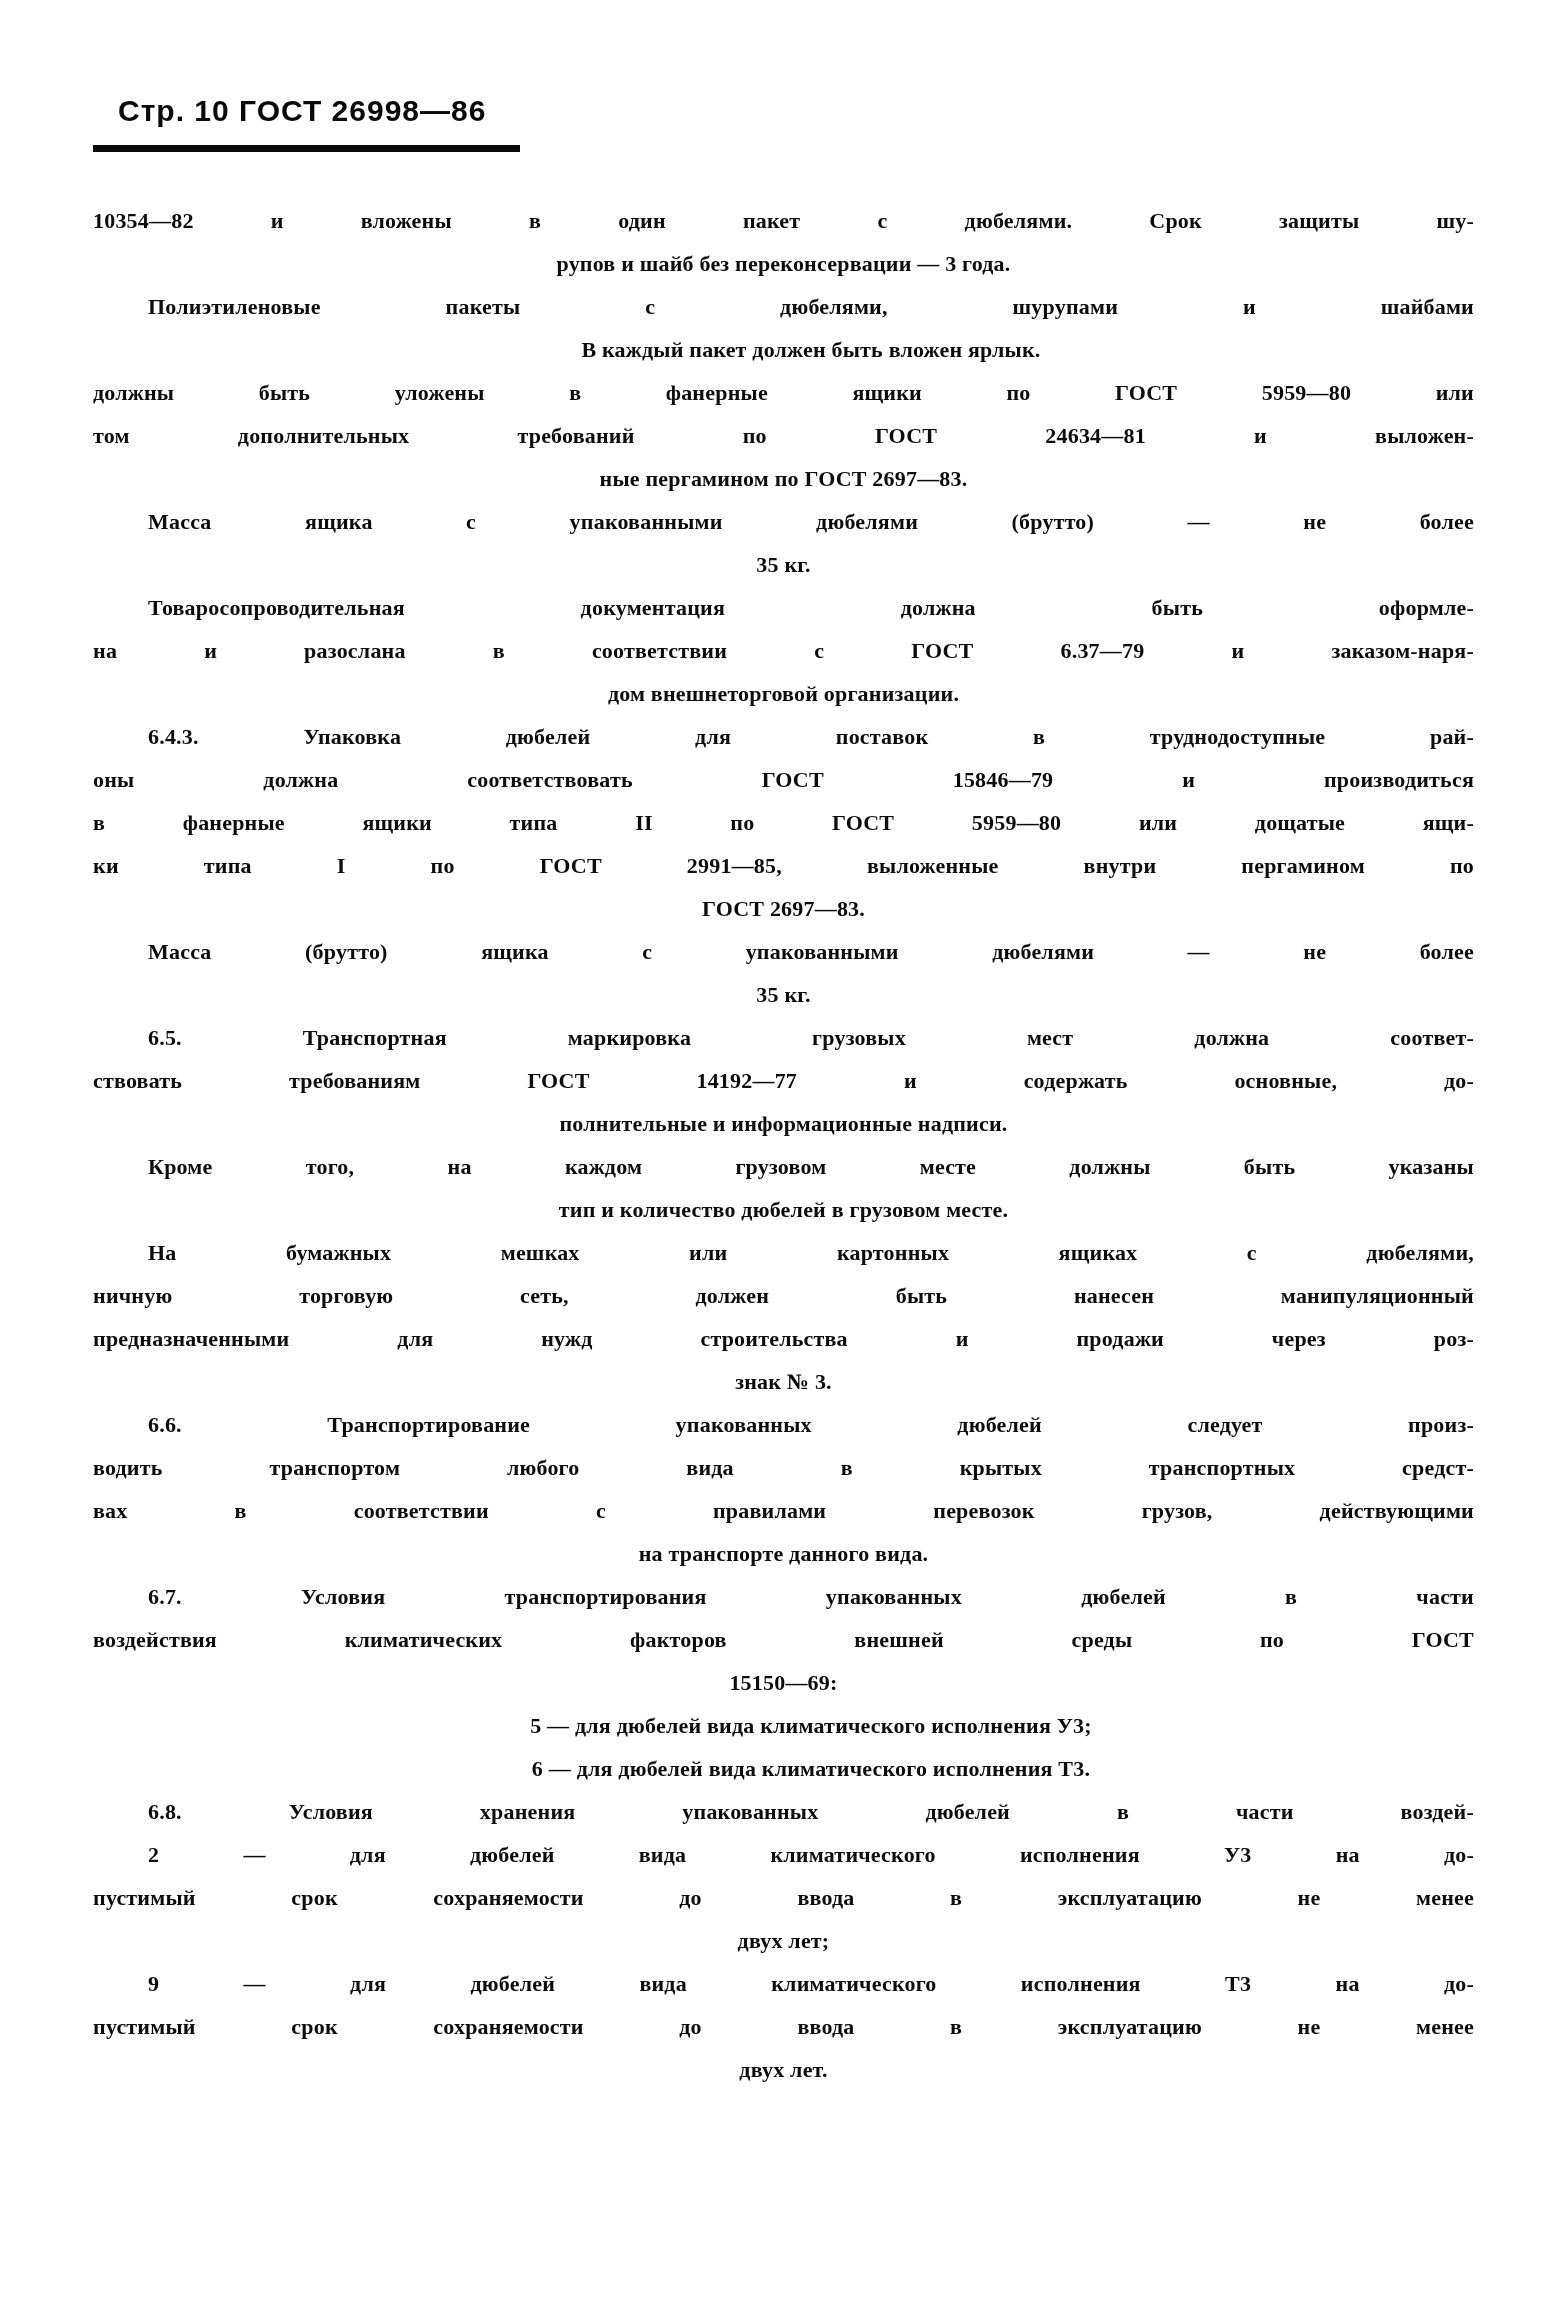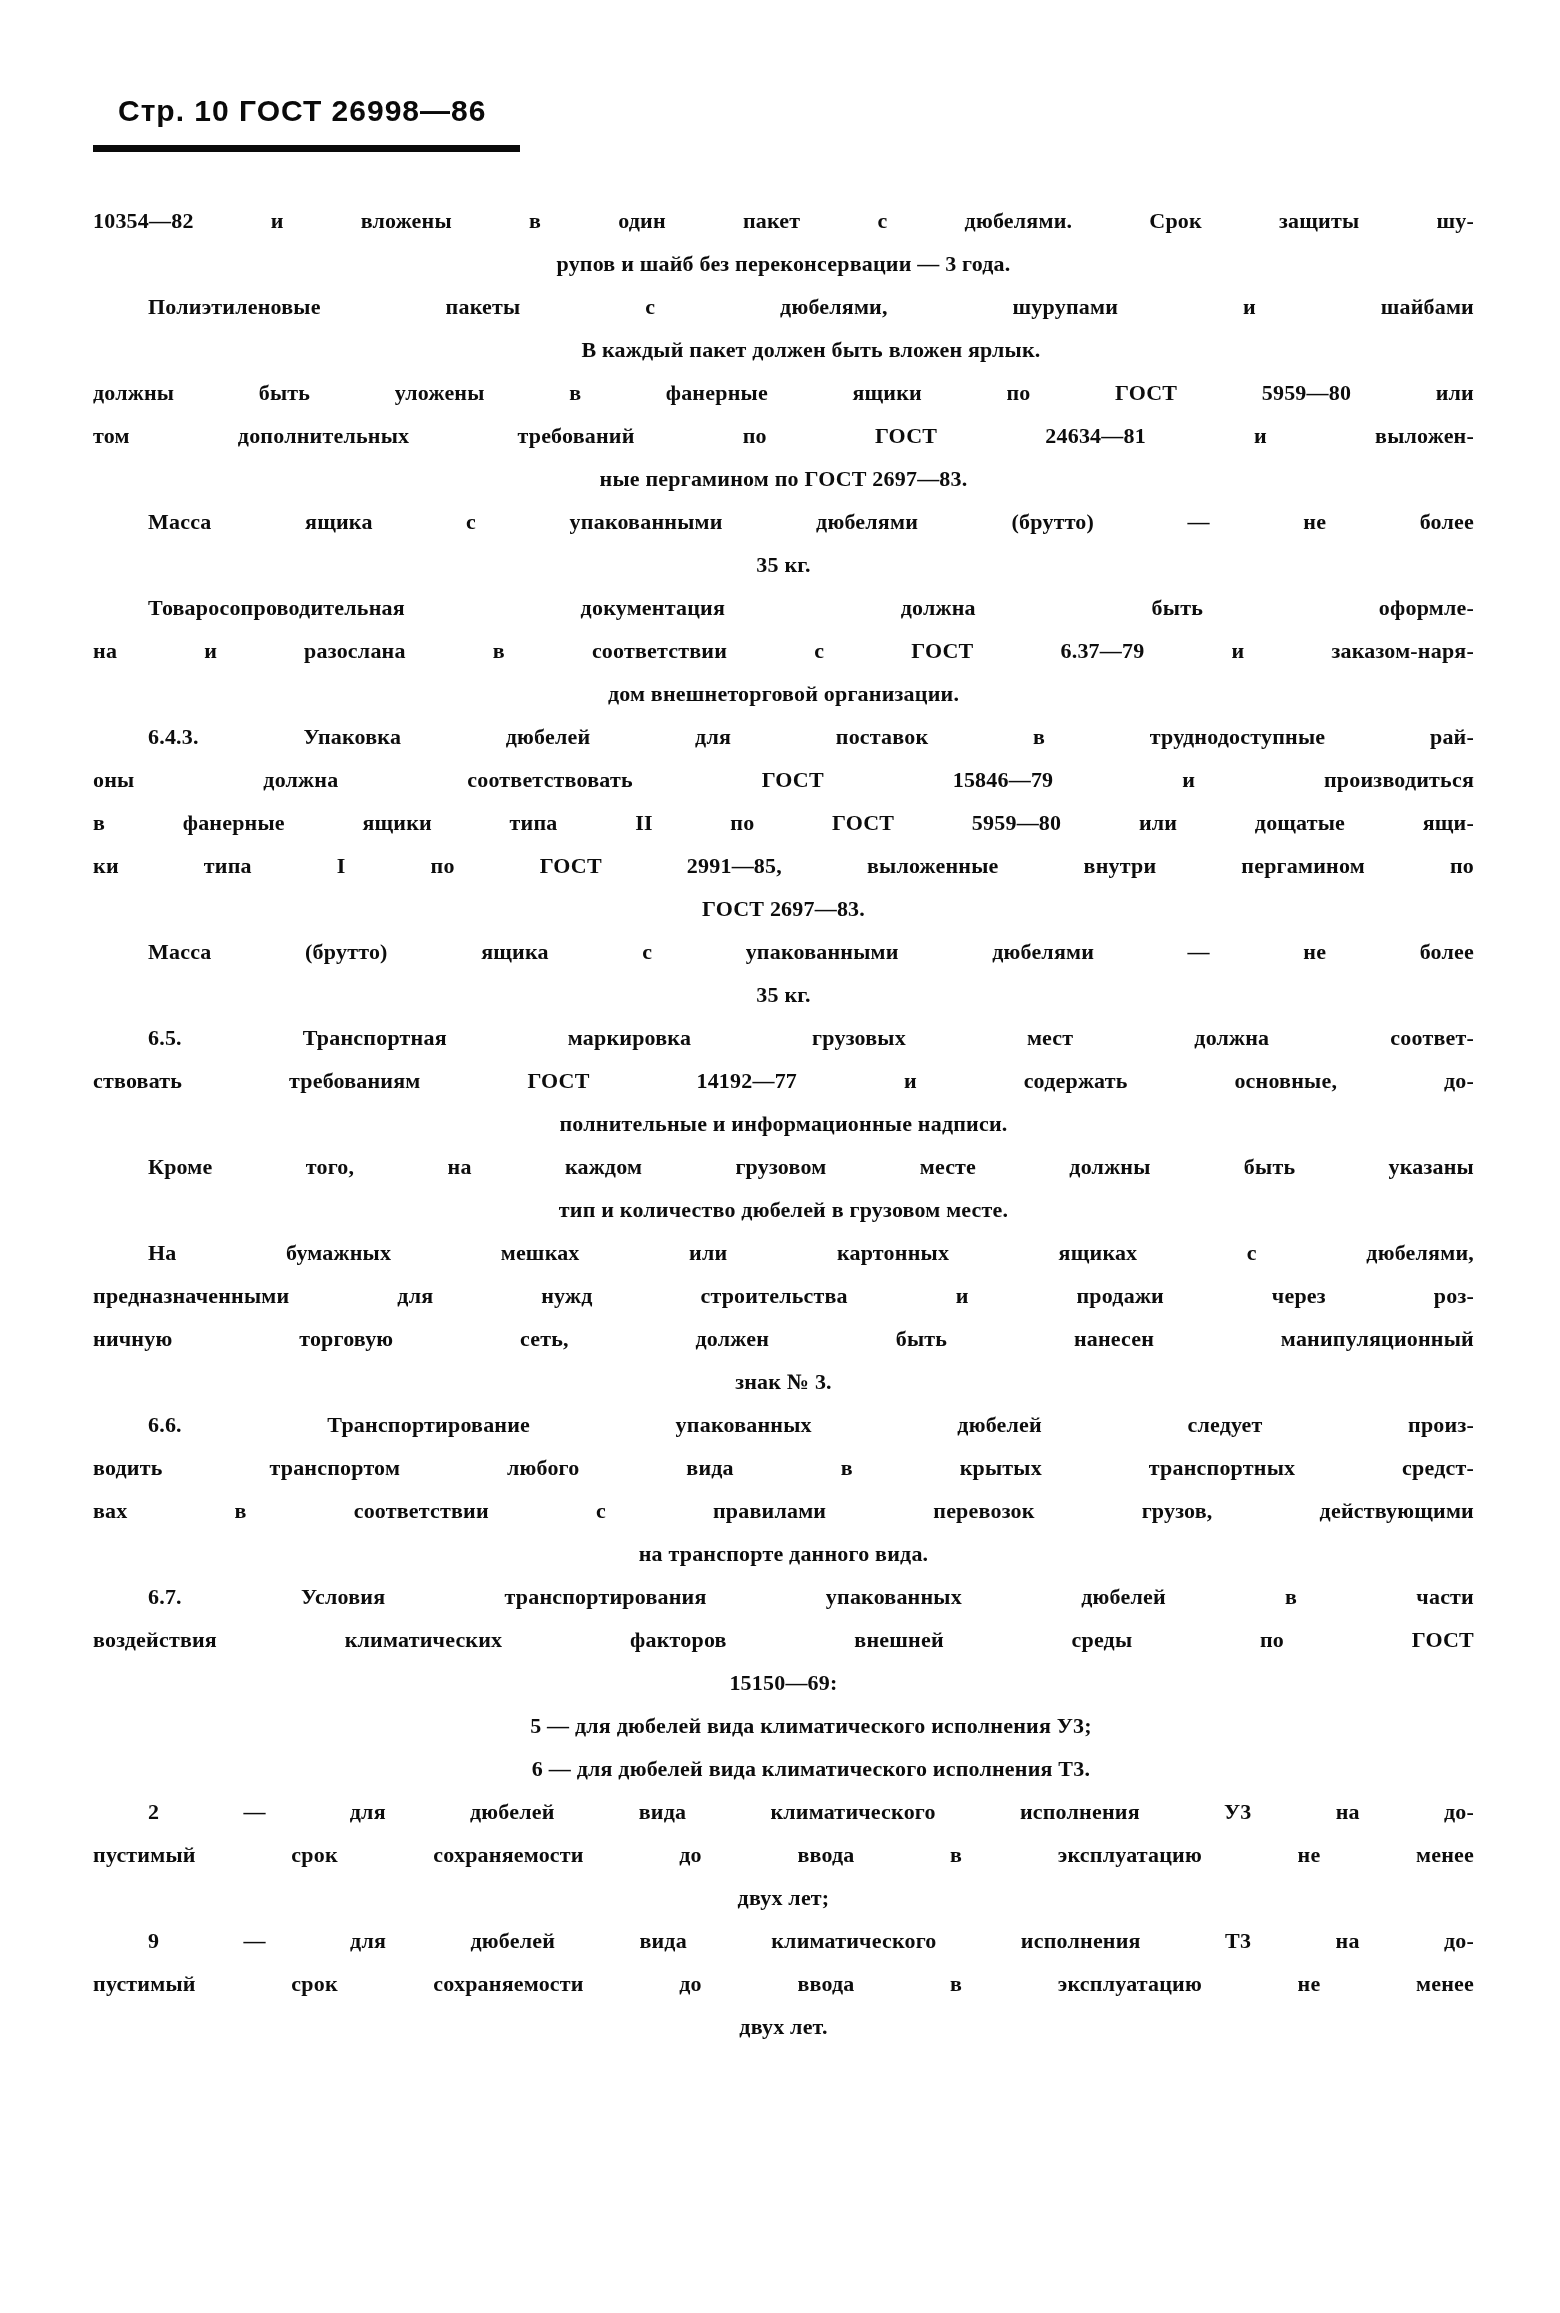--- a/index.html
+++ b/index.html
@@ -82,32 +82,33 @@
   <div class="line">ки типа I по ГОСТ 2991—85, выложенные внутри пергамином по</div>
   <div class="line end">ГОСТ 2697—83.</div>
   <div class="line ind">Масса (брутто) ящика с упакованными дюбелями — не более</div>
   <div class="line end">35 кг.</div>
   <div class="line ind">6.5. Транспортная маркировка грузовых мест должна соответ-</div>
   <div class="line">ствовать требованиям ГОСТ 14192—77 и содержать основные, до-</div>
   <div class="line end">полнительные и информационные надписи.</div>
   <div class="line ind">Кроме того, на каждом грузовом месте должны быть указаны</div>
   <div class="line end">тип и количество дюбелей в грузовом месте.</div>
   <div class="line ind">На бумажных мешках или картонных ящиках с дюбелями,</div>
+  <div class="line">ничную торговую сеть, должен быть нанесен манипуляционный</div>
   <div class="line">предназначенными для нужд строительства и продажи через роз-</div>
-  <div class="line">ничную торговую сеть, должен быть нанесен манипуляционный</div>
   <div class="line end">знак № 3.</div>
   <div class="line ind">6.6. Транспортирование упакованных дюбелей следует произ-</div>
   <div class="line">водить транспортом любого вида в крытых транспортных средст-</div>
   <div class="line">вах в соответствии с правилами перевозок грузов, действующими</div>
   <div class="line end">на транспорте данного вида.</div>
   <div class="line ind">6.7. Условия транспортирования упакованных дюбелей в части</div>
   <div class="line">воздействия климатических факторов внешней среды по ГОСТ</div>
   <div class="line end">15150—69:</div>
   <div class="line ind end">5 — для дюбелей вида климатического исполнения У3;</div>
   <div class="line ind end">6 — для дюбелей вида климатического исполнения Т3.</div>
+  <div class="line ind">6.8. Условия хранения упакованных дюбелей в части воздей-</div>
   <div class="line ind">2 — для дюбелей вида климатического исполнения У3 на до-</div>
   <div class="line">пустимый срок сохраняемости до ввода в эксплуатацию не менее</div>
   <div class="line end">двух лет;</div>
   <div class="line ind">9 — для дюбелей вида климатического исполнения Т3 на до-</div>
   <div class="line">пустимый срок сохраняемости до ввода в эксплуатацию не менее</div>
   <div class="line end">двух лет.</div>
 </div>
 
 
 </body></html>

